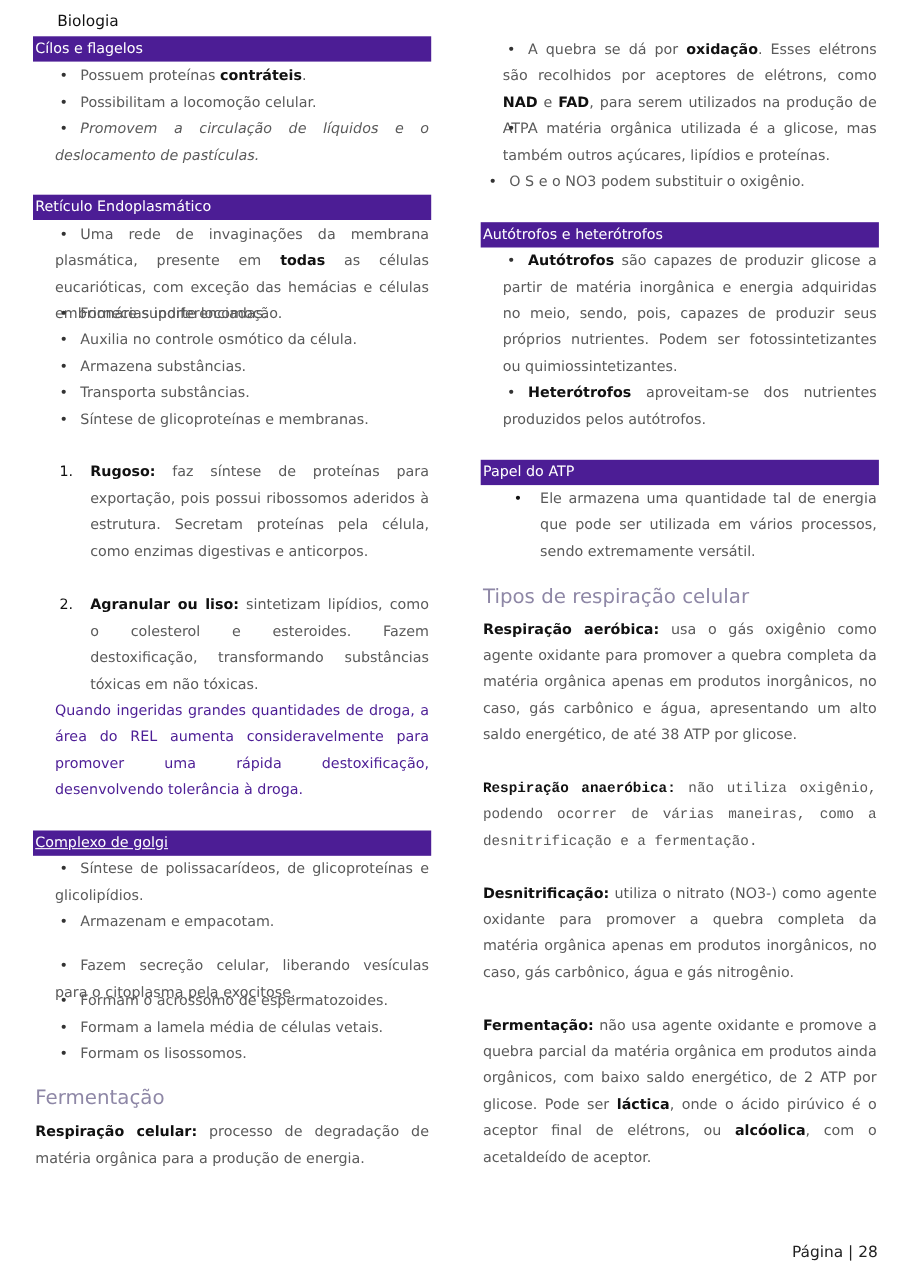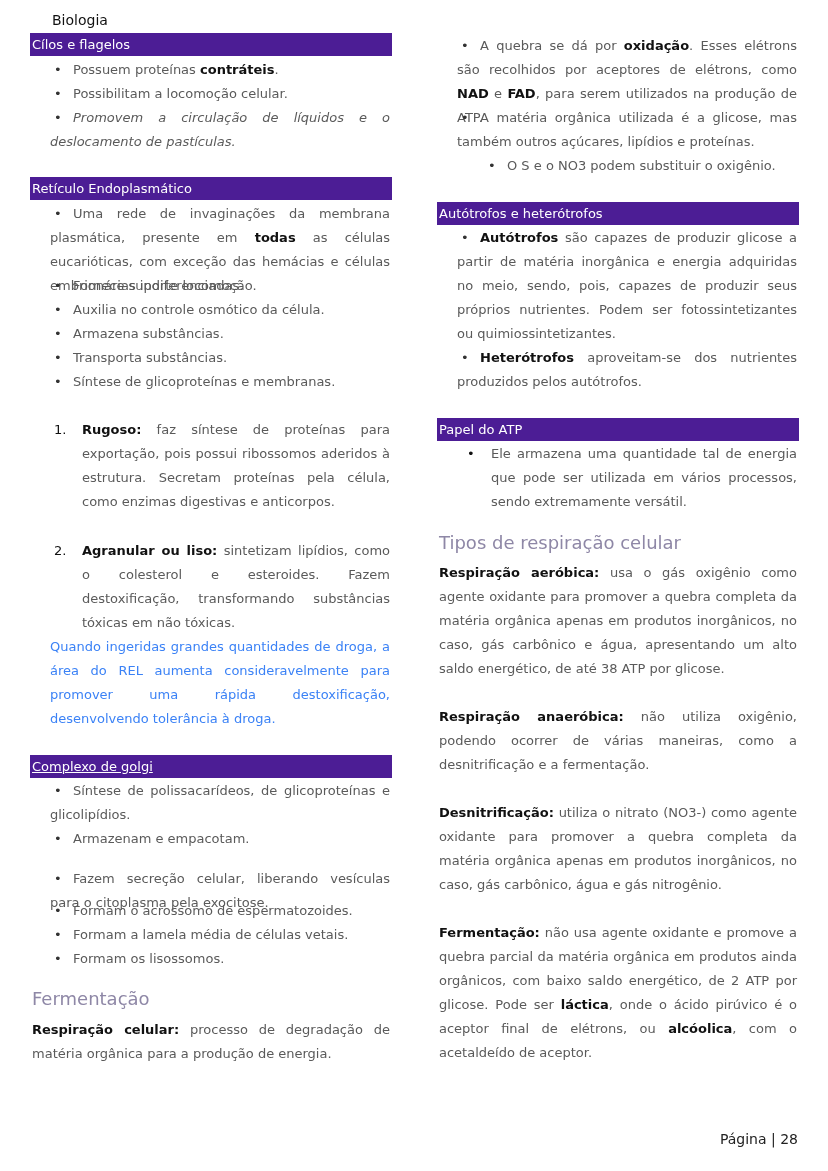--- a/index.html
+++ b/index.html
@@ -10,21 +10,21 @@
          padding-left:2px; position:absolute; white-space:nowrap; }
   .txt { position:absolute; font-size:13px; line-height:24px; text-align:justify; color:#5a5a5a; }
   .txt b { color:#111; font-weight:bold; }
   .bul { position:absolute; font-size:13px; line-height:24px; text-align:justify; color:#5a5a5a; }
   .bul .dot { display:inline-block; width:19px; color:#333; padding-left:4px; }
   .bul b { color:#111; }
   .h2 { position:absolute; font-size:18px; color:#8e87a6; }
   .num { position:absolute; font-size:13px; line-height:24px; text-align:justify; color:#5a5a5a; }
   .num .n { position:absolute; left:-28px; top:0; color:#111; }
   .num b { color:#111; }
-  .bold-par { position:absolute; font-size:13px; line-height:24px; color:#3b82f6; text-align:justify; }
+  .bold-par { position:absolute; font-size:13px; line-height:24px; color:#4c1d95; text-align:justify; }
   .footer { position:absolute; right:30px; top:1131px; font-size:14px; color:#222; }
 </style>
 </head>
 <body>
 
 <div class="subject">Biologia</div>
 
 <div class="bar" style="left:30px;top:33px;width:360px;">Cílos e flagelos</div>
 <div class="bul" style="left:50px;top:58px;width:340px;"><span class="dot">•</span><span>Possuem proteínas </span><b>contráteis</b><span>.</span></div>
 <div class="bul" style="left:50px;top:82px;width:340px;"><span class="dot">•</span><span>Possibilitam a locomoção celular.</span></div>
@@ -49,28 +49,28 @@
 <div class="bul" style="left:50px;top:851px;width:340px;margin-top:16px;"><span class="dot">•</span><span>Fazem secreção celular, liberando vesículas para o citoplasma pela exocitose.</span></div>
 <div class="bul" style="left:50px;top:899px;width:340px;"><span class="dot">•</span><span>Formam o acrossomo de espermatozoides.</span></div>
 <div class="bul" style="left:50px;top:923px;width:340px;"><span class="dot">•</span><span>Formam a lamela média de células vetais.</span></div>
 <div class="bul" style="left:50px;top:947px;width:340px;"><span class="dot">•</span><span>Formam os lisossomos.</span></div>
 
 <div class="h2" style="left:32px;top:988px;">Fermentação</div>
 <div class="txt" style="left:32px;top:1018px;width:358px;"><b>Respiração celular:</b><span> processo de degradação de matéria orgânica para a produção de energia.</span></div>
 
 <div class="bul" style="left:457px;top:34px;width:340px;"><span class="dot">•</span><span>A quebra se dá por </span><b>oxidação</b><span>. Esses elétrons são recolhidos por aceptores de elétrons, como </span><b>NAD</b><span> e </span><b>FAD</b><span>, para serem utilizados na produção de ATP.</span></div>
 <div class="bul" style="left:457px;top:106px;width:340px;"><span class="dot">•</span><span>A matéria orgânica utilizada é a glicose, mas também outros açúcares, lipídios e proteínas.</span></div>
-<div class="bul" style="left:484px;top:154px;width:340px;"><span class="dot">•</span><span>O S e o NO3 podem substituir o oxigênio.</span></div>
+<div class="bul" style="left:440px;top:154px;width:340px;"><span class="dot">•</span><span>O S e o NO3 podem substituir o oxigênio.</span></div>
 
 <div class="bar" style="left:437px;top:202px;width:360px;">Autótrofos e heterótrofos</div>
 <div class="bul" style="left:457px;top:226px;width:340px;"><span class="dot">•</span><b>Autótrofos</b><span> são capazes de produzir glicose a partir de matéria inorgânica e energia adquiridas no meio, sendo, pois, capazes de produzir seus próprios nutrientes. Podem ser fotossintetizantes ou quimiossintetizantes.</span></div>
 <div class="bul" style="left:457px;top:346px;width:340px;"><span class="dot">•</span><b>Heterótrofos</b><span> aproveitam-se dos nutrientes produzidos pelos autótrofos.</span></div>
 
 <div class="bar" style="left:437px;top:418px;width:360px;">Papel do ATP</div>
 <div class="num" style="left:491px;top:442px;width:306px;"><span class="n" style="left:-24px;">•</span><span>Ele armazena uma quantidade tal de energia que pode ser utilizada em vários processos, sendo extremamente versátil.</span></div>
 
 <div class="h2" style="left:439px;top:532px;">Tipos de respiração celular</div>
 <div class="txt" style="left:439px;top:561px;width:358px;"><b>Respiração aeróbica:</b><span> usa o gás oxigênio como agente oxidante para promover a quebra completa da matéria orgânica apenas em produtos inorgânicos, no caso, gás carbônico e água, apresentando um alto saldo energético, de até 38 ATP por glicose.</span></div>
-<div class="txt" style="left:439px;top:705px;width:358px;"><b>Respiração anaeróbica:</b><span> não utiliza oxigênio, podendo ocorrer de várias maneiras, como a desnitrificação e a fermentação.</span></div>
+<div class="txt" style="left:439px;top:705px;width:358px;font-family:Liberation Mono, monospace;"><b>Respiração anaeróbica:</b><span> não utiliza oxigênio, podendo ocorrer de várias maneiras, como a desnitrificação e a fermentação.</span></div>
 <div class="txt" style="left:439px;top:801px;width:358px;"><b>Desnitrificação:</b><span> utiliza o nitrato (NO3-) como agente oxidante para promover a quebra completa da matéria orgânica apenas em produtos inorgânicos, no caso, gás carbônico, água e gás nitrogênio.</span></div>
 <div class="txt" style="left:439px;top:921px;width:358px;"><b>Fermentação:</b><span> não usa agente oxidante e promove a quebra parcial da matéria orgânica em produtos ainda orgânicos, com baixo saldo energético, de 2 ATP por glicose. Pode ser </span><b>láctica</b><span>, onde o ácido pirúvico é o aceptor final de elétrons, ou </span><b>alcóolica</b><span>, com o acetaldeído de aceptor.</span></div>
 
 <div class="footer">Página | 28</div>
 
 </body></html>

